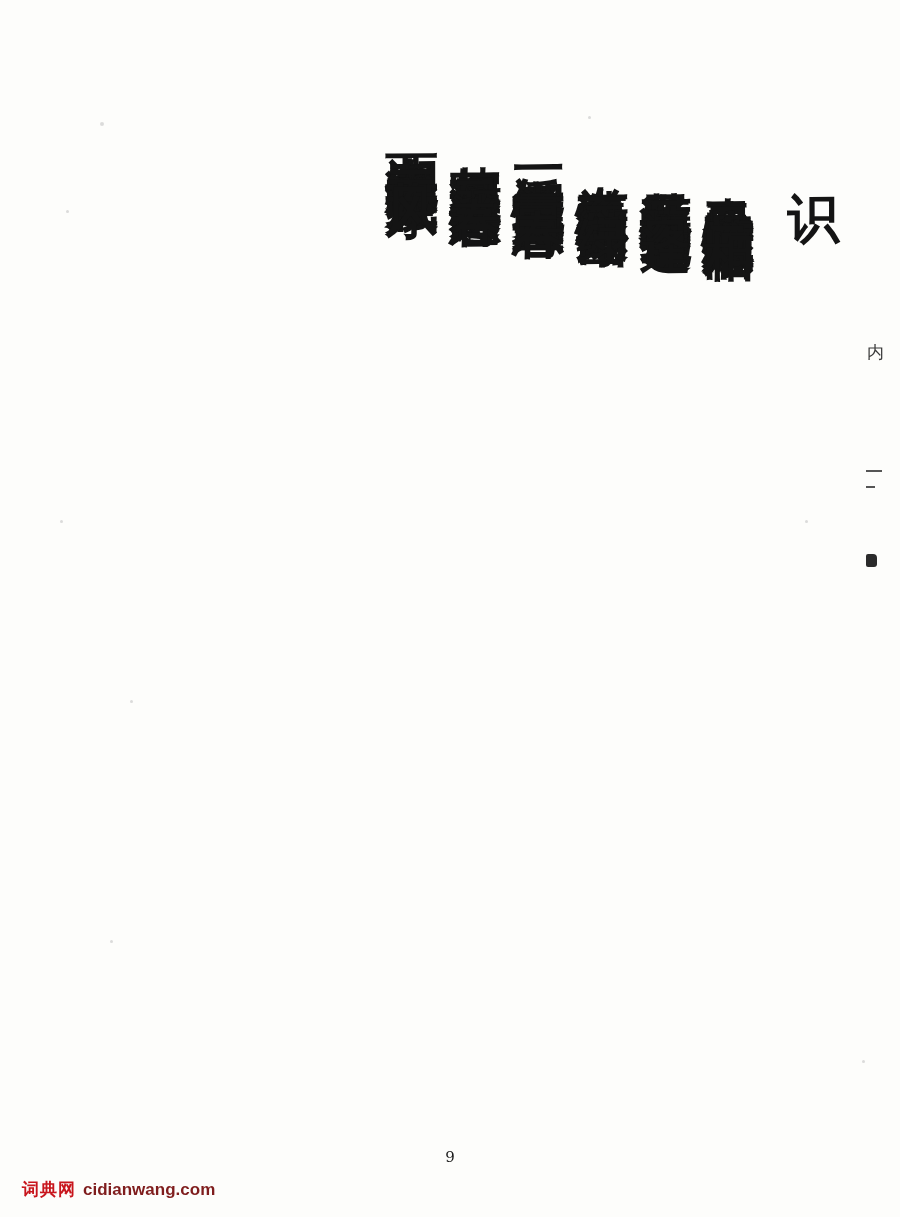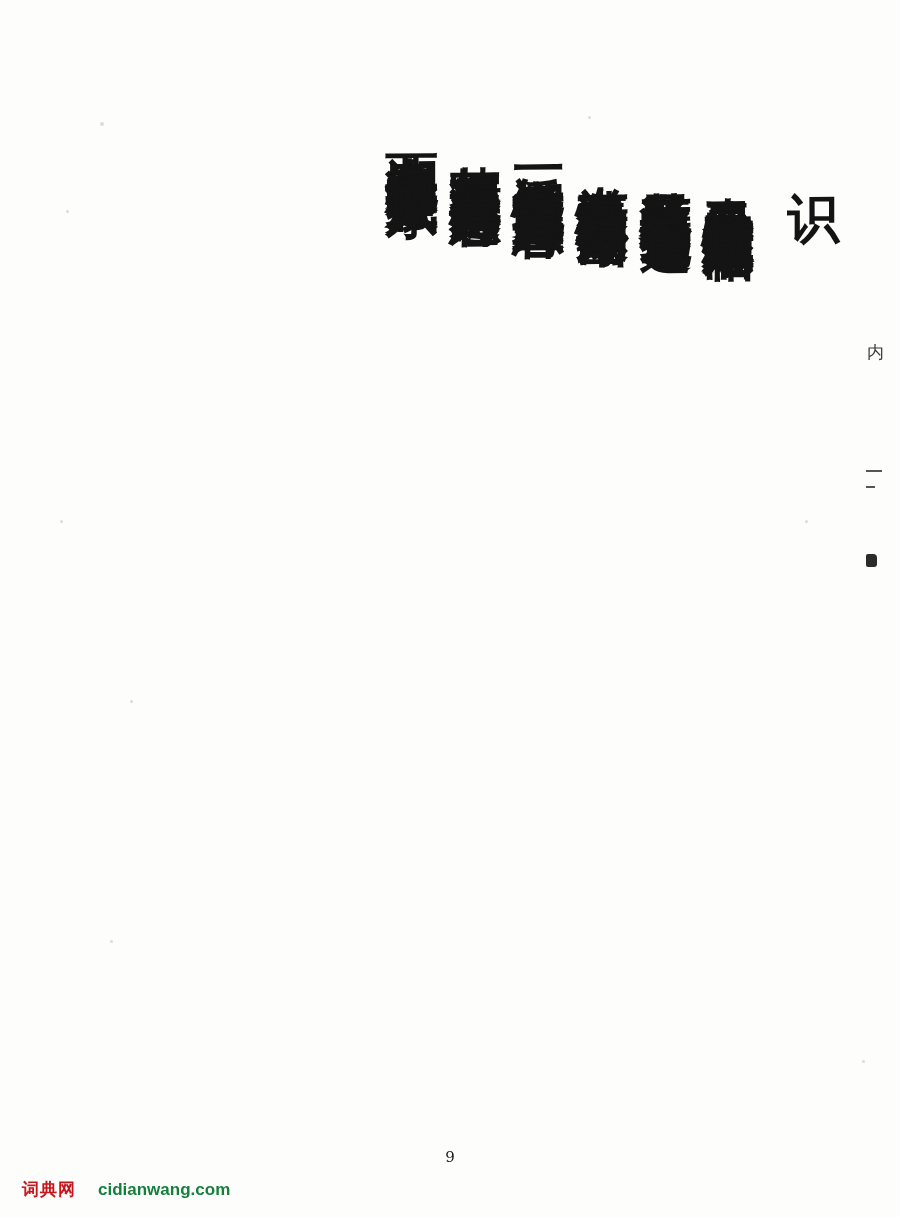--- a/index.html
+++ b/index.html
@@ -108,31 +108,31 @@
     color: #1c1c1c;
     font-family: "DejaVu Serif", serif;
   }
 
   .watermark {
     position: absolute;
     left: 22px;
     top: 1178px;
     display: flex;
     align-items: center;
-    gap: 22px;
+    gap: 7px;
     font-family: "Liberation Sans", sans-serif;
   }
   .watermark .cn {
     color: #c8161d;
     font-size: 17px;
     font-weight: 700;
     letter-spacing: 1px;
   }
   .watermark .en {
-    color: #15803d;
+    color: #7f1d1d;
     font-size: 17px;
     font-weight: 700;
     letter-spacing: 0px;
   }
 </style>
 </head>
 <body>
 
 <div class="page">
 

